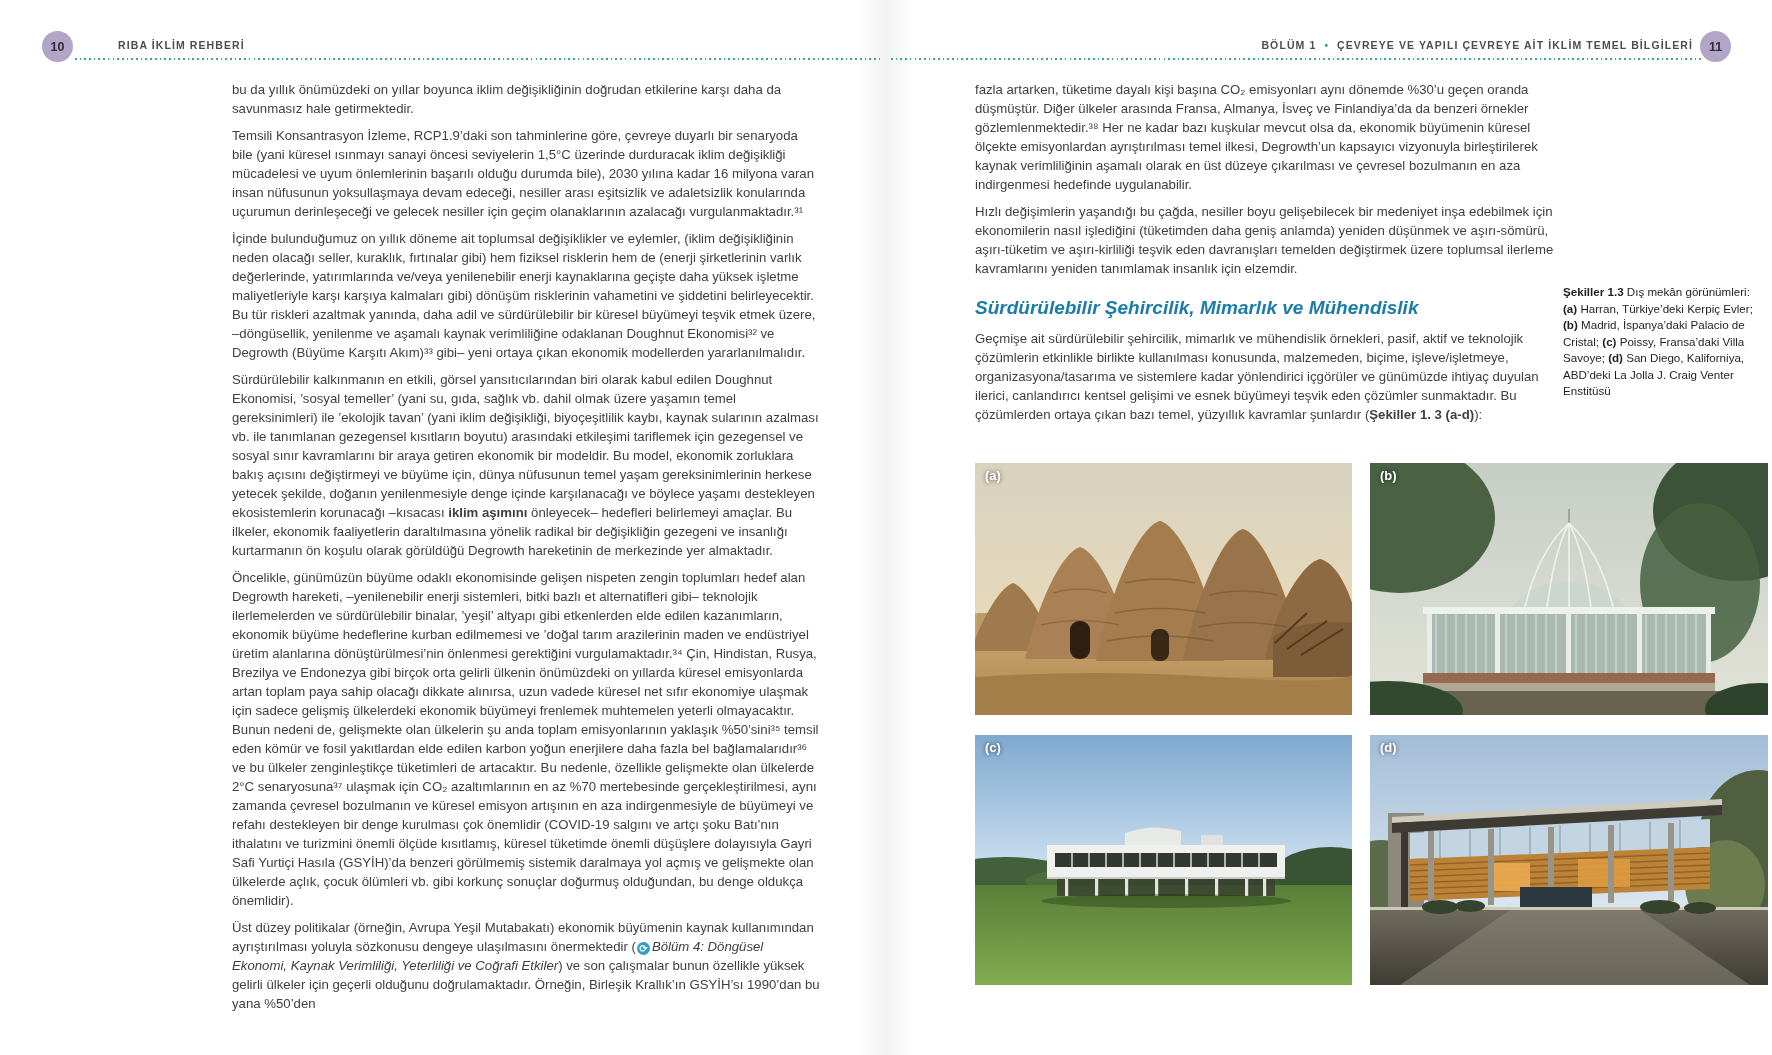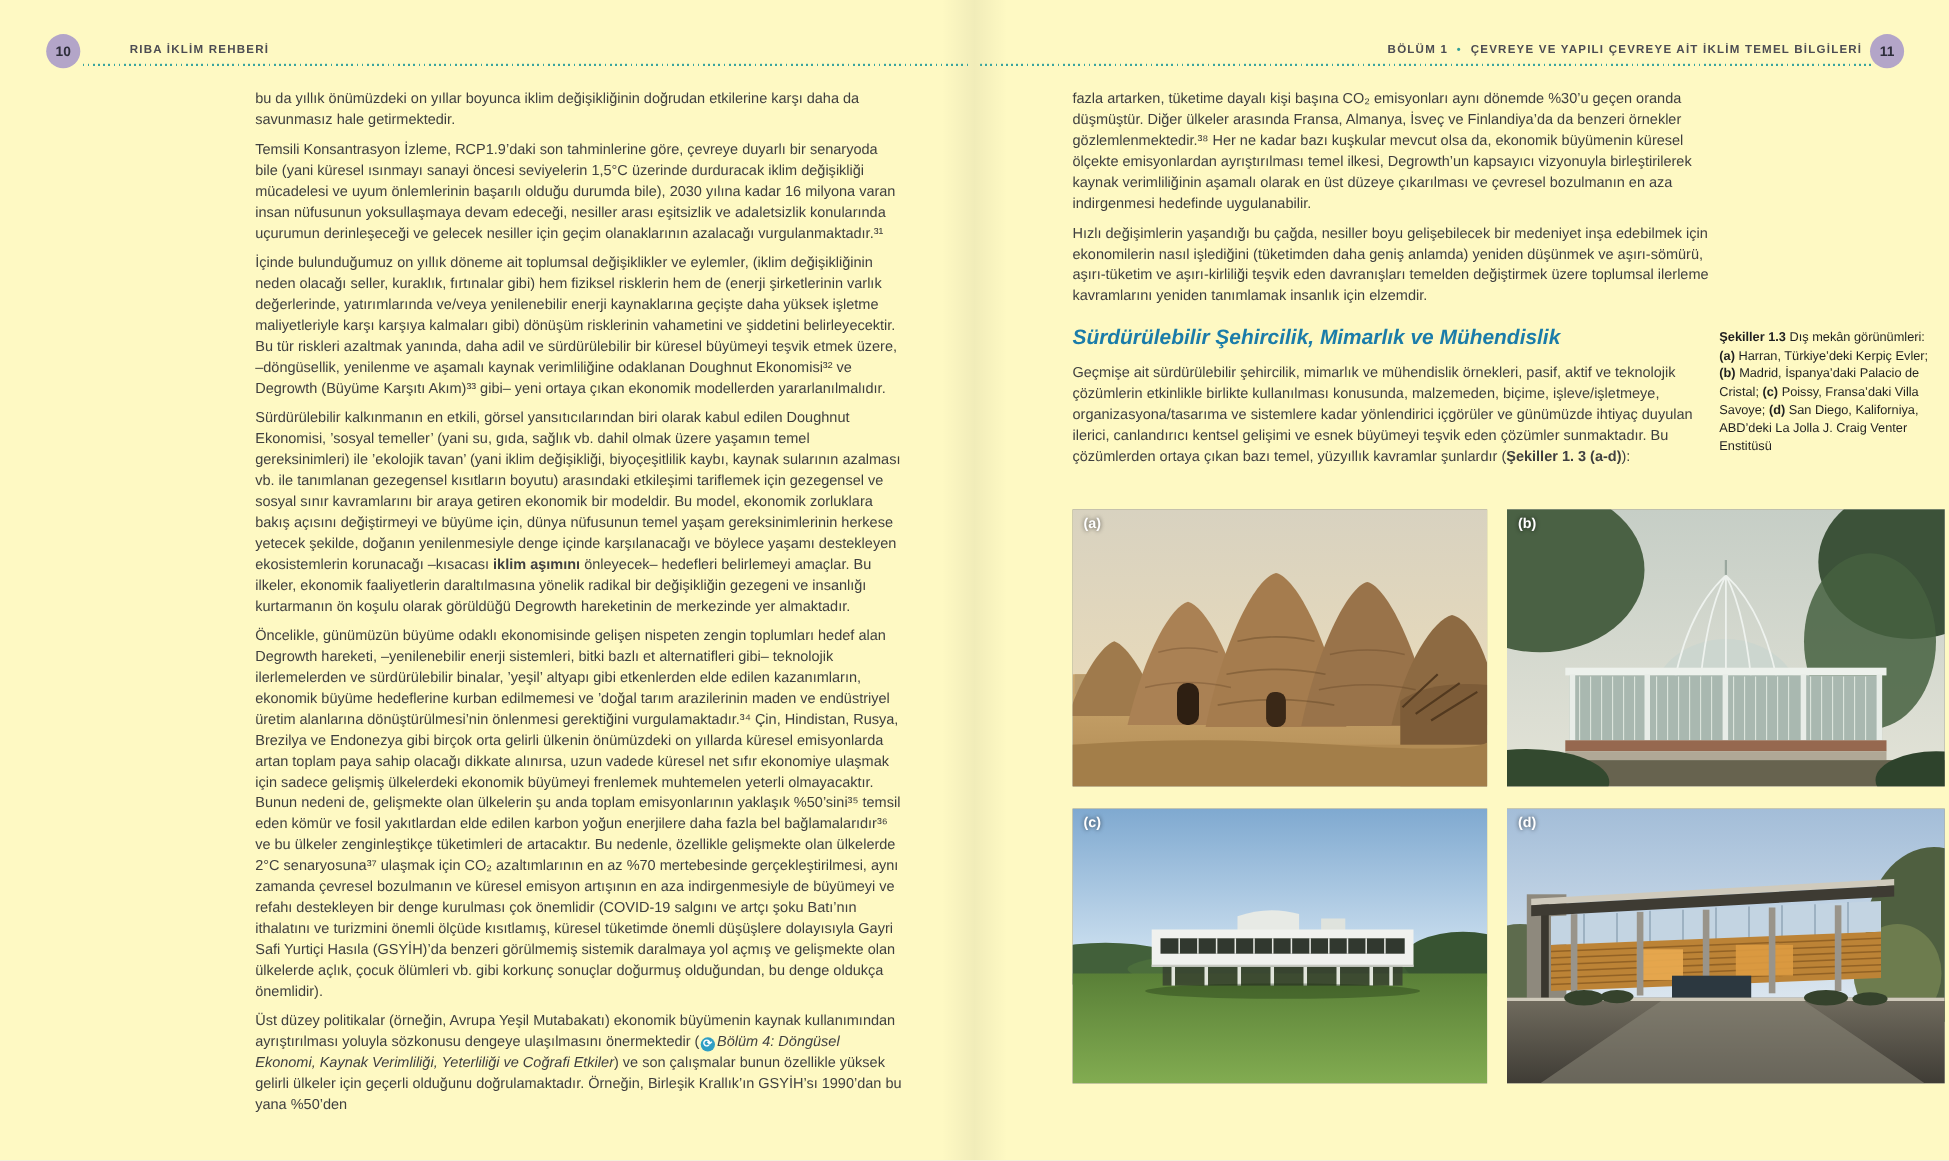--- a/index.html
+++ b/index.html
@@ -1,16 +1,16 @@
 <!DOCTYPE html>
 <html><head>
 <meta charset="utf-8">
 <style>
   html,body{margin:0;padding:0;background:#e9e9e9;}
-  .spread{position:relative;width:1772px;height:1055px;background:#fef9c3;overflow:hidden;
+  .spread{position:relative;width:1772px;height:1055px;background:#ffffff;overflow:hidden;
           font-family:"Liberation Sans",sans-serif;color:#3f3f3f;}
   .spine{position:absolute;left:856px;top:0;width:60px;height:100%;
          background:linear-gradient(to right,rgba(0,0,0,0) 0%,rgba(0,0,0,0.05) 50%,rgba(0,0,0,0) 100%);}
 
   .pagenum{position:absolute;top:31px;width:31px;height:31px;border-radius:50%;background:#b3a5c8;
            color:#2d2d3a;font-size:12.5px;font-weight:bold;display:flex;align-items:center;justify-content:center;}
   #pagenum-left{left:42px;}
   #pagenum-right{left:1700px;}
 
   .runhead{position:absolute;top:39px;font-size:10.5px;font-weight:bold;letter-spacing:1.1px;color:#4c4c52;white-space:nowrap;padding-left:28px;}
@@ -27,21 +27,21 @@
   #col-left{left:232px;width:588px;}
   #col-right{left:975px;width:580px;}
   .col p{margin:0 0 8px 0;}
   .seg-b{font-weight:bold;}
   .seg-i{font-style:italic;}
   .seg-icon{display:inline-block;width:13px;height:13px;border-radius:50%;background:#2f9ec4;color:#fff;
             font-size:10px;line-height:13px;text-align:center;vertical-align:-1px;margin:0 2px 0 1px;font-weight:bold;}
 
   .section-heading{font-size:19px;line-height:24px;font-weight:bold;color:#1b7ca9;margin:18px 0 9px 0;font-style:italic;}
 
-  .caption{position:absolute;left:1563px;top:299px;width:200px;font-size:11.6px;line-height:16.5px;color:#1f1f1f;}
+  .caption{position:absolute;left:1563px;top:284px;width:200px;font-size:11.6px;line-height:16.5px;color:#1f1f1f;}
 
   .photo{position:absolute;margin:0;overflow:hidden;background:#9a9a90;}
   #photo-a{left:975px;top:463px;width:377px;height:252px;}
   #photo-b{left:1370px;top:463px;width:398px;height:252px;}
   #photo-c{left:975px;top:735px;width:377px;height:250px;}
   #photo-d{left:1370px;top:735px;width:398px;height:250px;}
   .photo svg{position:absolute;inset:0;width:100%;height:100%;display:block;}
   .photo-label{position:absolute;left:10px;top:5px;color:#ffffff;font-size:13px;font-weight:bold;
                text-shadow:0 0 4px rgba(0,0,0,0.65);}
 </style>

